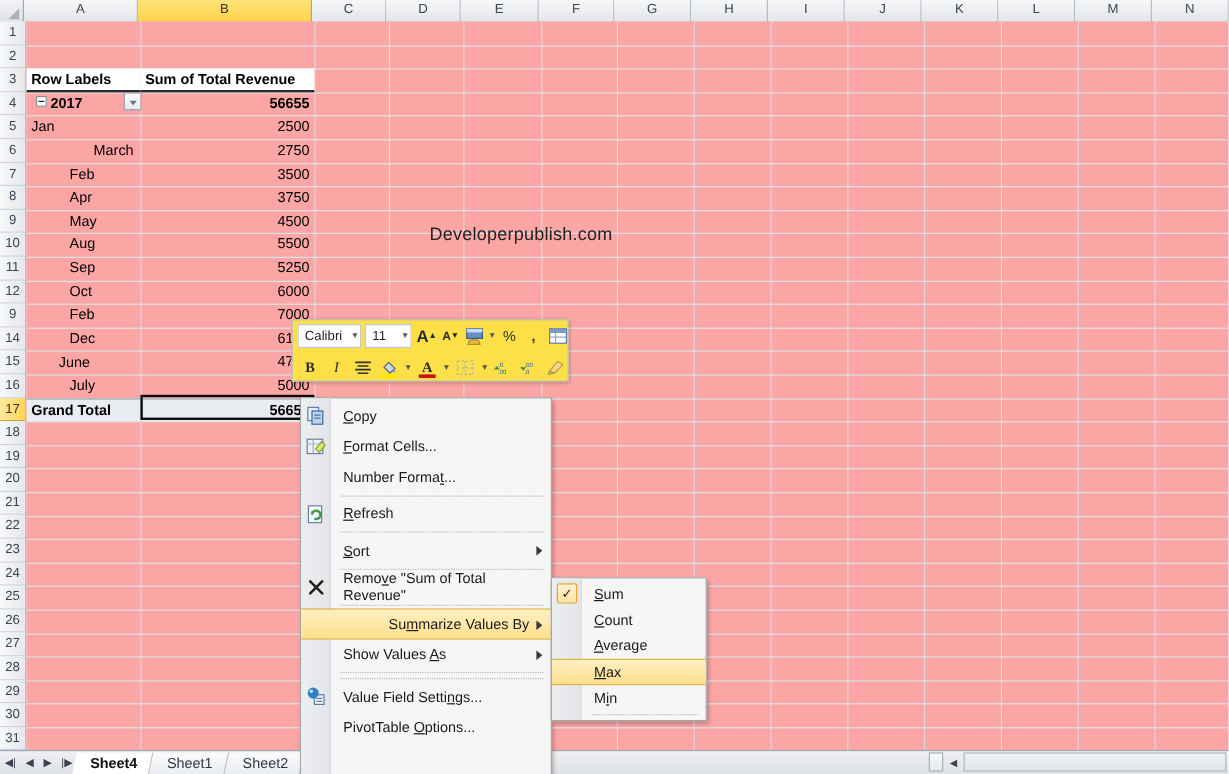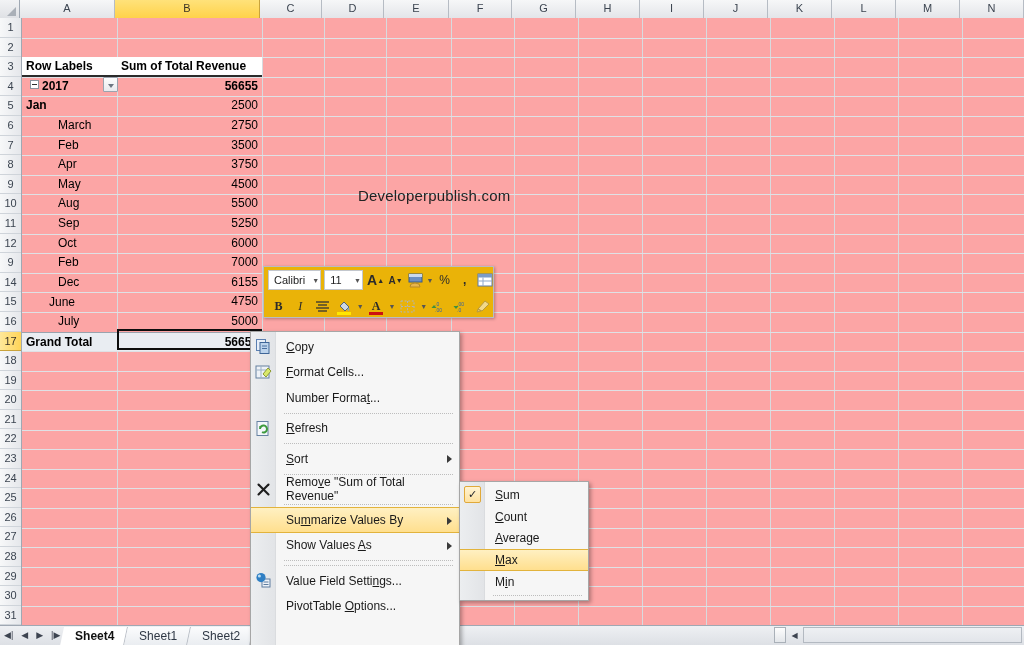--- a/index.html
+++ b/index.html
@@ -142,23 +142,23 @@
     left: 336px; top: 169px;
     font-size: 15px;
     color: #222;
     letter-spacing: .2px;
     white-space: nowrap;
   }
 
   
   .mini-toolbar {
     position: absolute;
-    left: 263px; top: 266px;
+    left: 243px; top: 266px;
     width: 231px; height: 52px;
-    background: #eab308;
+    background: #fde047;
     border: 1px solid #b8bcc2;
     box-shadow: 1px 1px 3px rgba(0,0,0,.28);
     z-index: 30;
   }
   .mt-row { position: absolute; left: 0; width: 231px; height: 26px; display: flex; align-items: center; padding-left: 4px; }
   .mt-row.r1 { top: 0; }
   .mt-row.r2 { top: 26px; }
   .mt-combo {
     height: 20px; border: 1px solid #c3c7cd; background: #fff;
     display: flex; align-items: center; padding: 0 2px 0 5px;
@@ -203,20 +203,21 @@
     height: 25.5px;
     display: flex; align-items: center;
     font-size: 12px; color: #1a1a1a;
     padding-left: 35px; padding-right: 18px;
     z-index: 2;
   }
   .ctx-item.hl {
     background: linear-gradient(#fff0c2,#ffdf8e);
     border-top: 1px solid #e2b33c;
     border-bottom: 1px solid #e2b33c;
+    justify-content: flex-end;
   }
   .ctx-sep {
     height: 5px; position: relative; z-index: 2;
   }
   .ctx-sep::after {
     content: ""; position: absolute; left: 33px; right: 6px; top: 2px;
     border-top: 1px dotted #bdbdbd;
   }
   .ctx-icon {
     position: absolute; left: 4px; top: 4px;
@@ -421,23 +422,23 @@
         <div class="hline" style="top: 529.2px;"></div>
         <div class="hline" style="top: 548.8px;"></div>
         <div class="hline" style="top: 568.4px;"></div>
         <div class="hline" style="top: 588px;"></div>
       </div>
     <div id="cells">
         <div class="cell hdr-cell" style="left: 0px; top: 39.2px; width: 95px;"><span>Row Labels</span></div>
         <div class="cell hdr-cell" style="left: 95px; top: 39.2px; width: 145px;"><span>Sum of Total Revenue</span></div>
         <div class="cell bold" style="left: 0px; top: 58.8px; width: 95px; padding-left: 20px;"><span>2017</span></div>
         <div class="cell right bold" style="left: 95px; top: 58.8px; width: 145px;"><span>56655</span></div>
-        <div class="cell " style="left: 0px; top: 78.4px; width: 95px;  font-weight: bold;"><span>Jan</span></div>
+        <div class="cell " style="left: 0px; top: 78.4px; width: 95px; "><span>Jan</span></div>
         <div class="cell right" style="left: 95px; top: 78.4px; width: 145px;"><span>2500</span></div>
-        <div class="cell " style="left: 0px; top: 98px; width: 95px; padding-left: 36px;"><span>March</span></div>
+        <div class="cell " style="left: 0px; top: 98px; width: 95px; padding-left: 56px;"><span>March</span></div>
         <div class="cell right" style="left: 95px; top: 98px; width: 145px;"><span>2750</span></div>
         <div class="cell " style="left: 0px; top: 117.6px; width: 95px; padding-left: 36px;"><span>Feb</span></div>
         <div class="cell right" style="left: 95px; top: 117.6px; width: 145px;"><span>3500</span></div>
         <div class="cell " style="left: 0px; top: 137.2px; width: 95px; padding-left: 36px;"><span>Apr</span></div>
         <div class="cell right" style="left: 95px; top: 137.2px; width: 145px;"><span>3750</span></div>
         <div class="cell " style="left: 0px; top: 156.8px; width: 95px; padding-left: 36px;"><span>May</span></div>
         <div class="cell right" style="left: 95px; top: 156.8px; width: 145px; text-align: right;"><span>4500</span></div>
         <div class="cell " style="left: 0px; top: 176.4px; width: 95px; padding-left: 36px;"><span>Aug</span></div>
         <div class="cell right" style="left: 95px; top: 176.4px; width: 145px;"><span>5500</span></div>
         <div class="cell " style="left: 0px; top: 196px; width: 95px; padding-left: 36px;"><span>Sep</span></div>

